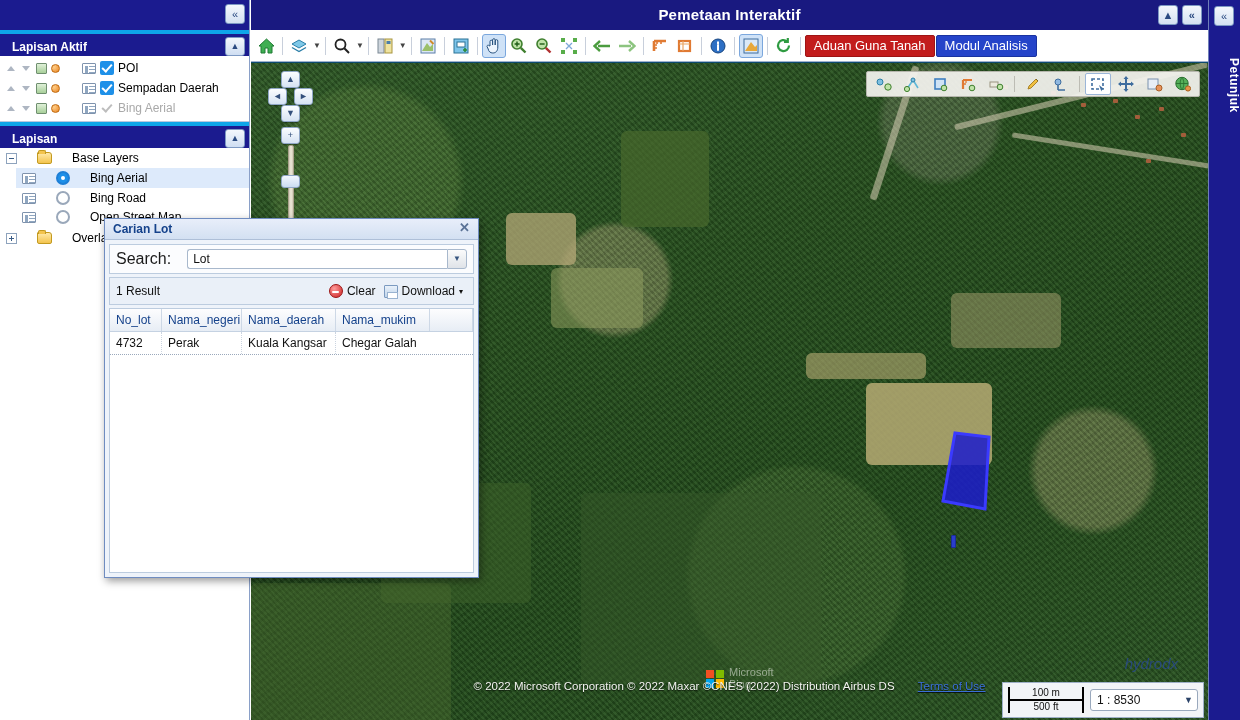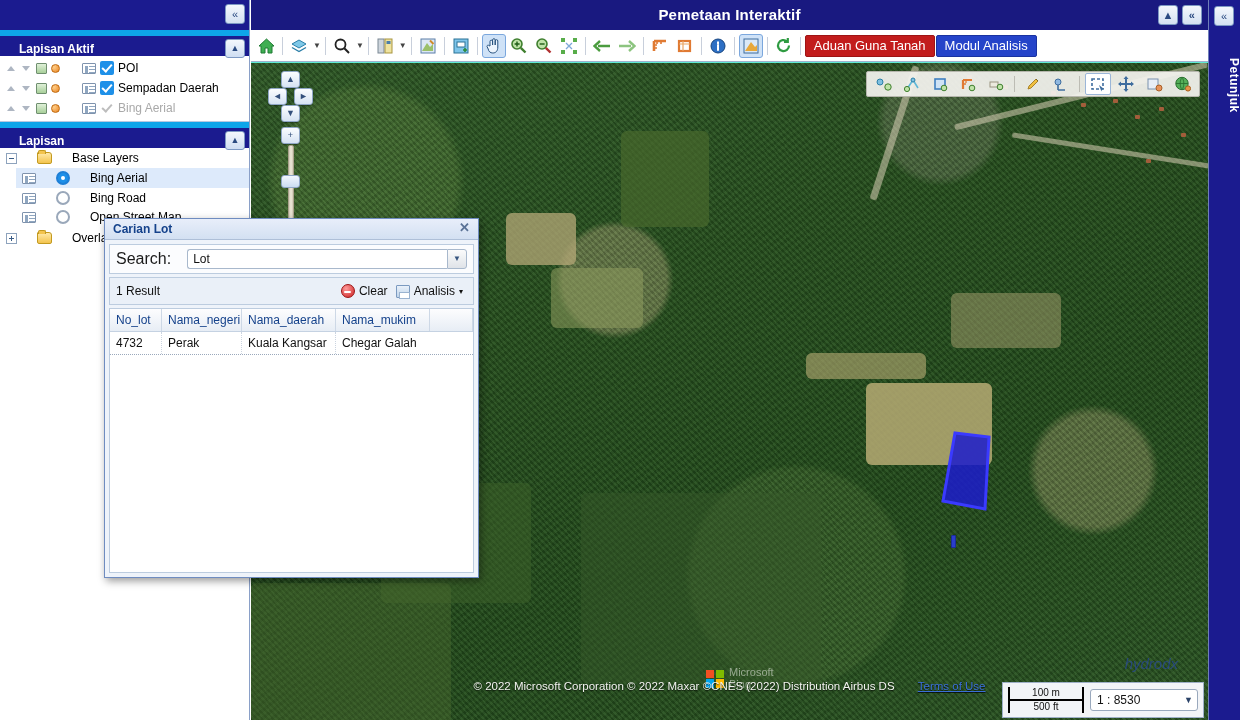--- a/index.html
+++ b/index.html
@@ -26,23 +26,23 @@
     position: absolute; right: 4px; top: 4px;
     width: 20px; height: 20px;
     background: linear-gradient(#f3f7fc,#d4e1f2);
     border: 1px solid #7d99c3; border-radius: 3px;
     color: #2a4a80; font-size: 11px; line-height: 18px;
     text-align: center; cursor: pointer;
   }
   .sect-header {
     height: 26px; background: #1b1b8f;
     color: #ffffff; font-size: 12px; font-weight: bold;
-    line-height: 26px; padding-left: 19px;
+    line-height: 26px; padding-left: 12px;
     position: relative;
-    border-top: 6px solid #0ea5e9;
+    border-top: 4px solid #0ea5e9;
   }
   .sect-toggle {
     position: absolute; right: 4px; top: 3px;
     width: 20px; height: 19px;
     background: linear-gradient(#f3f7fc,#cfdef2);
     border: 1px solid #7d99c3; border-radius: 3px;
     color: #2a4a80; font-size: 9px; line-height: 17px;
     text-align: center; cursor: pointer;
   }
   .active-layers {
@@ -127,21 +127,21 @@
   .radio.on::after{
     content:""; position:absolute; left:3px; top:3px;
     width:4px; height:4px; border-radius:50%; background:#fff;
   }
   .ind1 { margin-left:16px; }
   .hidden-row { overflow:hidden; }
 
   
   #map-wrap {
     position:absolute; left:251px; top:0; width:957px; height:544px;
-    background:#5eead4;
+    background:#0c4a6e;
   }
   .map-titlebar {
     height:30px; background:#191980; position:relative;
     color:#fff; text-align:center; font-size:15px; font-weight:bold;
     line-height:30px; letter-spacing:.2px;
   }
   .map-toolbar {
     height:32px; background:#ffffff; border-bottom:1px solid #9fb2cf;
     display:flex; align-items:center; padding:0 3px; gap:1px;
   }
@@ -749,21 +749,21 @@
 
       <div class="result-bar">
         <span>1 Result</span>
         <span class="rb-spacer"></span>
         <span class="rb-act">
           <span class="ico-clear"></span>
           <span>Clear</span>
         </span>
         <span class="rb-act">
           <span class="ico-dl"></span>
-          <span>Analisis</span>
+          <span>Download</span>
           <span style="font-size:8px">▾</span>
         </span>
       </div>
 
       <div class="grid">
         <div class="grid-head">
           <div class="gh" style="width:52px">No_lot</div>
           <div class="gh" style="width:80px">Nama_negeri</div>
           <div class="gh" style="width:94px">Nama_daerah</div>
           <div class="gh" style="width:94px">Nama_mukim</div>

